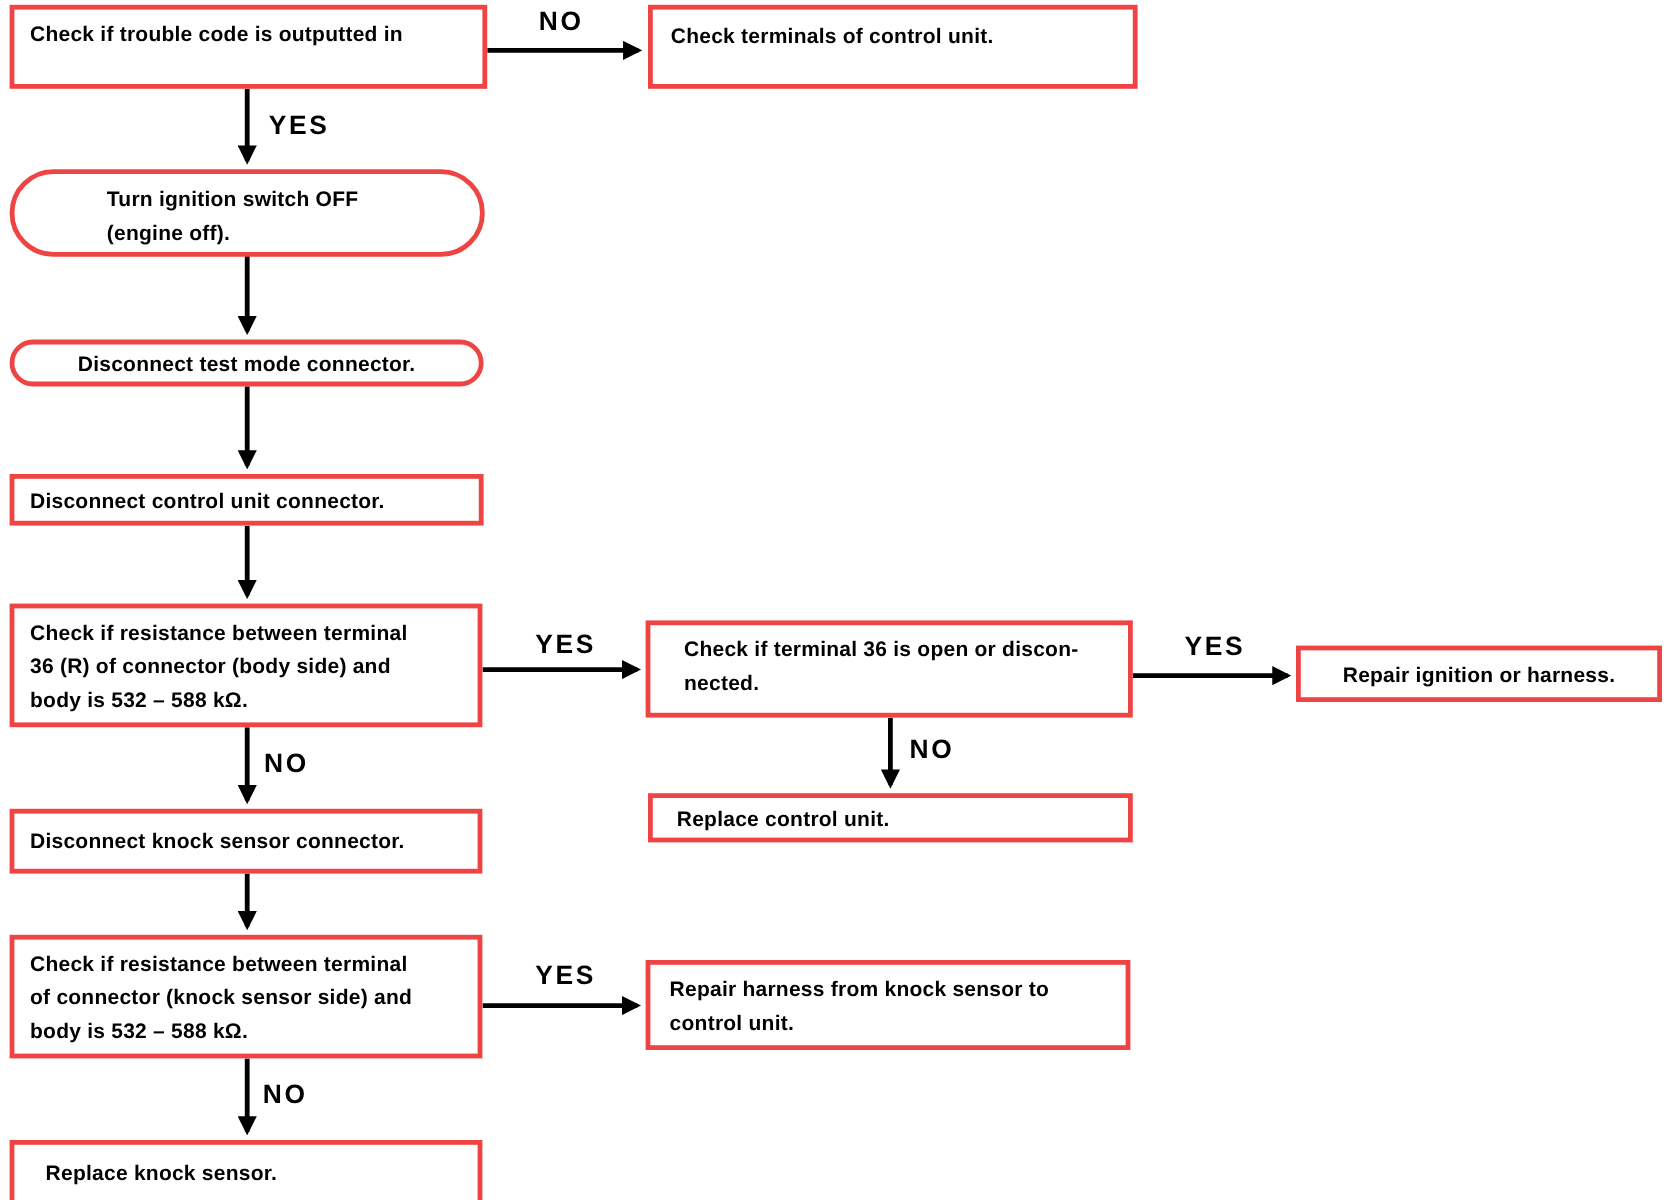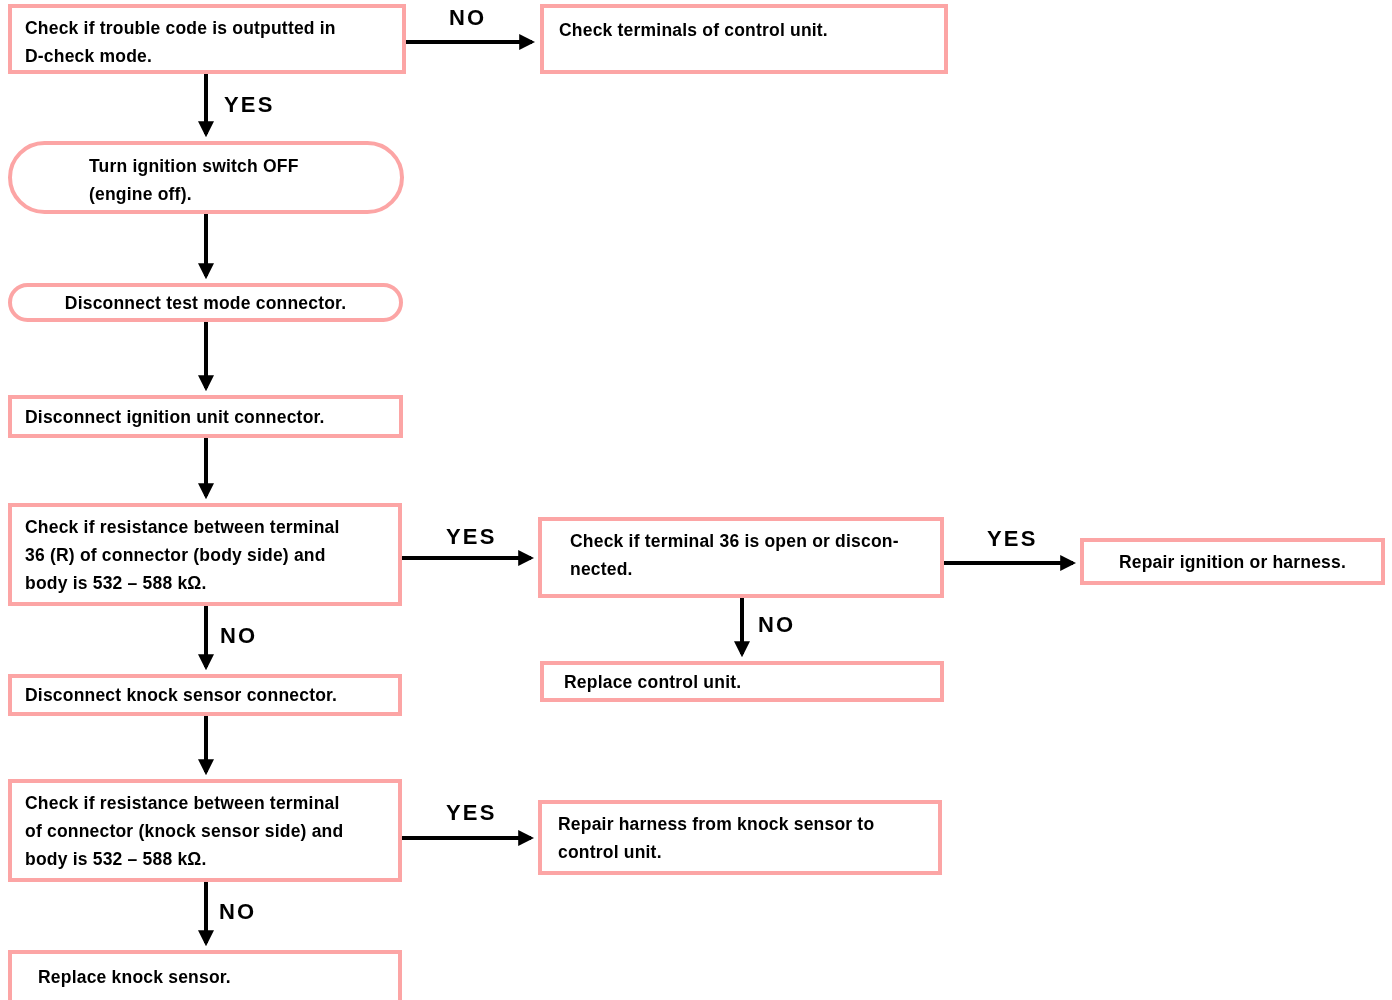--- a/index.html
+++ b/index.html
@@ -9,21 +9,21 @@
     width: 1392px;
     height: 1000px;
     background: #ffffff;
     color: #000000;
     font-family: "Liberation Sans", sans-serif;
     font-weight: bold;
     overflow: hidden;
   }
   .node {
     position: absolute;
-    border: 4px solid #fca5a5;
+    border: 4px solid #ef4444;
     background: #fff;
     font-size: 17.5px;
     line-height: 28px;
     letter-spacing: 0.2px;
   }
   .node.vcenter { display: flex; align-items: center; }
   .node.hcenter { justify-content: center; text-align: center; }
   .terminator { border-radius: 40px; }
   .edge-label {
     position: absolute;
@@ -54,38 +54,37 @@
     <line x1="944" y1="563" x2="1073" y2="563" marker-end="url(#ah)"></line>
     <line x1="742" y1="598" x2="742" y2="654" marker-end="url(#ah)"></line>
     <line x1="206" y1="606" x2="206" y2="667" marker-end="url(#ah)"></line>
     <line x1="206" y1="716" x2="206" y2="772" marker-end="url(#ah)"></line>
     <line x1="402" y1="838" x2="531" y2="838" marker-end="url(#ah)"></line>
     <line x1="206" y1="882" x2="206" y2="943" marker-end="url(#ah)"></line>
   </svg>
 
   <div class="node" style="left:8px; top:4px; width:398px; height:70px; padding:6px 8px 0 13px;">
     <div>Check if trouble code is outputted in</div>
-    <div>D-check mode.</div>
   </div>
 
   <div class="node" style="left:540px; top:4px; width:408px; height:70px; padding:8px 8px 0 15px;">
     <div>Check terminals of control unit.</div>
   </div>
 
   <div class="node terminator" style="left:8px; top:141px; width:396px; height:73px; padding:7px 8px 0 77px;">
     <div>Turn ignition switch OFF</div>
     <div>(engine off).</div>
   </div>
 
   <div class="node terminator vcenter hcenter" style="left:8px; top:283px; width:395px; height:39px; border-radius:20px;">
     <span>Disconnect test mode connector.</span>
   </div>
 
   <div class="node vcenter" style="left:8px; top:395px; width:395px; height:43px; padding-left:13px;">
-    <span>Disconnect ignition unit connector.</span>
+    <span>Disconnect control unit connector.</span>
   </div>
 
   <div class="node" style="left:8px; top:503px; width:394px; height:103px; padding:6px 6px 0 13px;">
     <div>Check if resistance between terminal</div>
     <div>36 (R) of connector (body side) and</div>
     <div>body is 532 – 588 kΩ.</div>
   </div>
 
   <div class="node" style="left:538px; top:517px; width:406px; height:81px; padding:6px 6px 0 28px;">
     <div>Check if terminal 36 is open or discon-</div>
@@ -93,21 +92,21 @@
   </div>
 
   <div class="node vcenter hcenter" style="left:1080px; top:538px; width:305px; height:47px;">
     <span>Repair ignition or harness.</span>
   </div>
 
   <div class="node vcenter" style="left:540px; top:661px; width:404px; height:41px; padding-left:20px;">
     <span>Replace control unit.</span>
   </div>
 
-  <div class="node vcenter" style="left:8px; top:674px; width:394px; height:42px; padding-left:13px;">
+  <div class="node vcenter" style="left:8px; top:674px; width:394px; height:54px; padding-left:13px;">
     <span>Disconnect knock sensor connector.</span>
   </div>
 
   <div class="node" style="left:8px; top:779px; width:394px; height:103px; padding:6px 6px 0 13px;">
     <div>Check if resistance between terminal</div>
     <div>of connector (knock sensor side) and</div>
     <div>body is 532 – 588 kΩ.</div>
   </div>
 
   <div class="node" style="left:538px; top:800px; width:404px; height:75px; padding:6px 5px 0 16px;">

